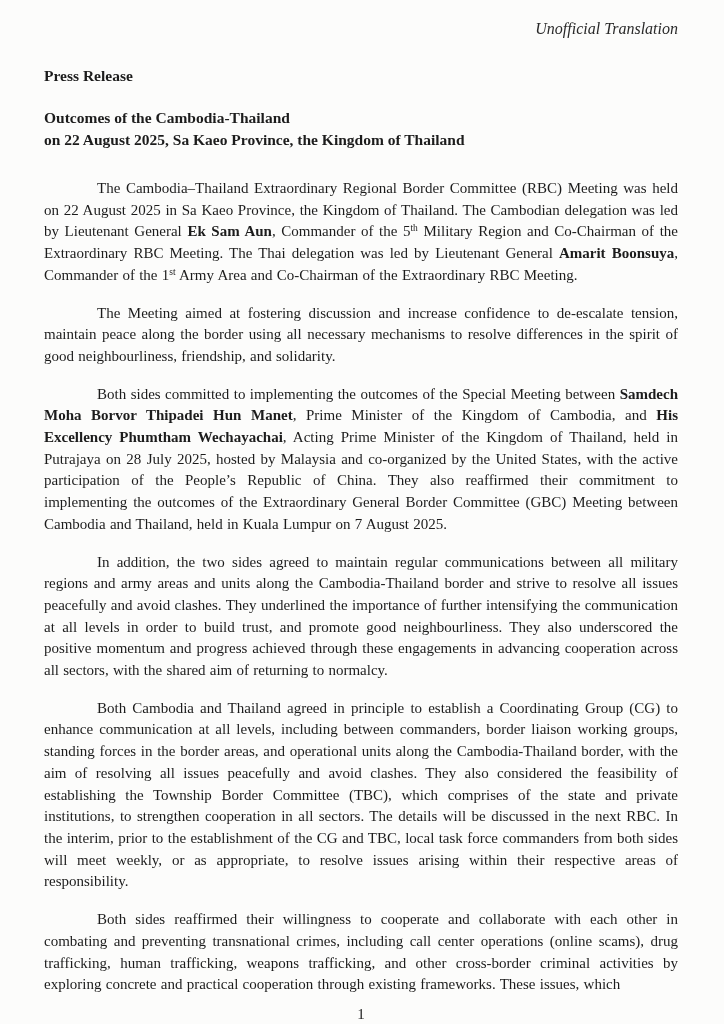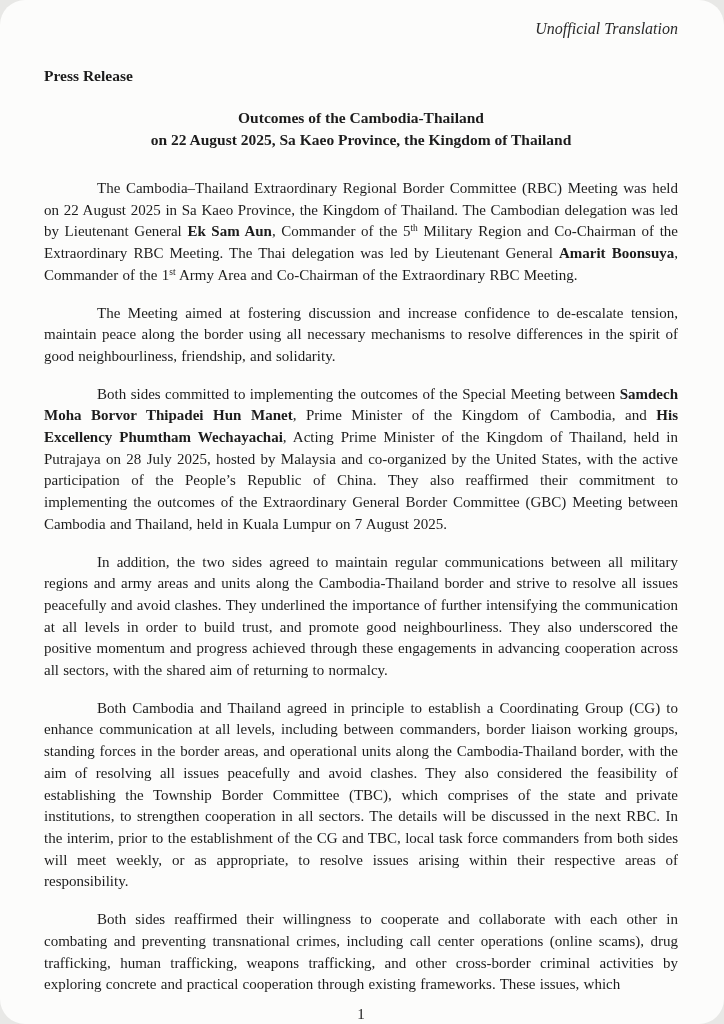--- a/index.html
+++ b/index.html
@@ -11,39 +11,37 @@
     position: relative;
     width: 724px;
     height: 1024px;
     margin: 0 auto;
     background: #fcfcfb;
     box-sizing: border-box;
     padding: 19px 46px 0 44px;
     font-family: "Liberation Serif", "DejaVu Serif", serif;
     color: #1c1c1c;
     overflow: hidden;
-    border-radius: 25px;
   }
   .translation-note {
     text-align: right;
     font-style: italic;
     font-size: 16px;
     line-height: 20px;
     color: #2a2a2a;
   }
   .press-release {
     margin-top: 26px;
     text-align: left;
     font-weight: bold;
     font-size: 15.5px;
     line-height: 22px;
   }
   .doc-title {
     margin-top: 20px;
-    text-align: center;
   }
   .doc-title .title-line {
     font-weight: bold;
     font-size: 15.5px;
     line-height: 22px;
   }
   .doc-body {
     margin-top: 27px;
   }
   .doc-body p {

